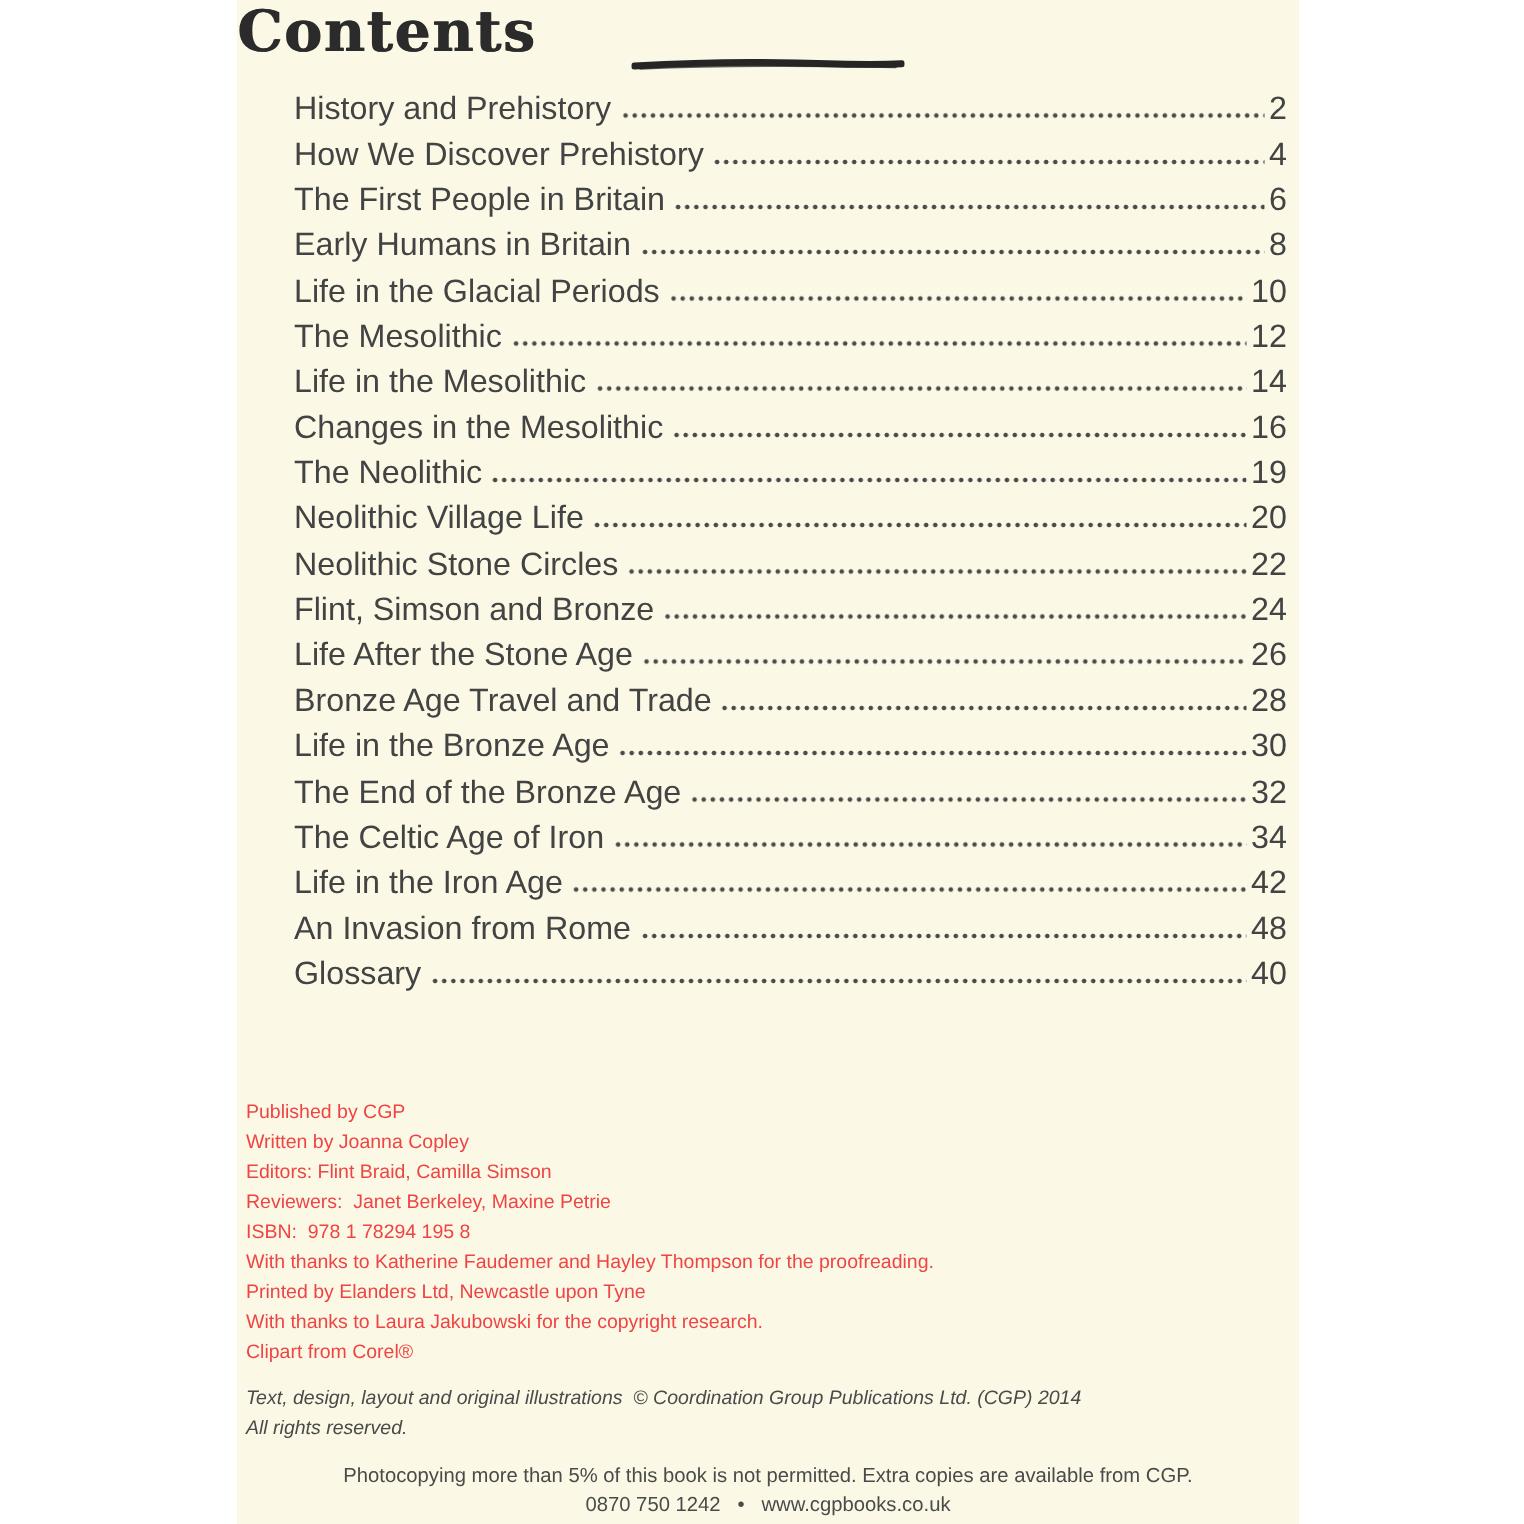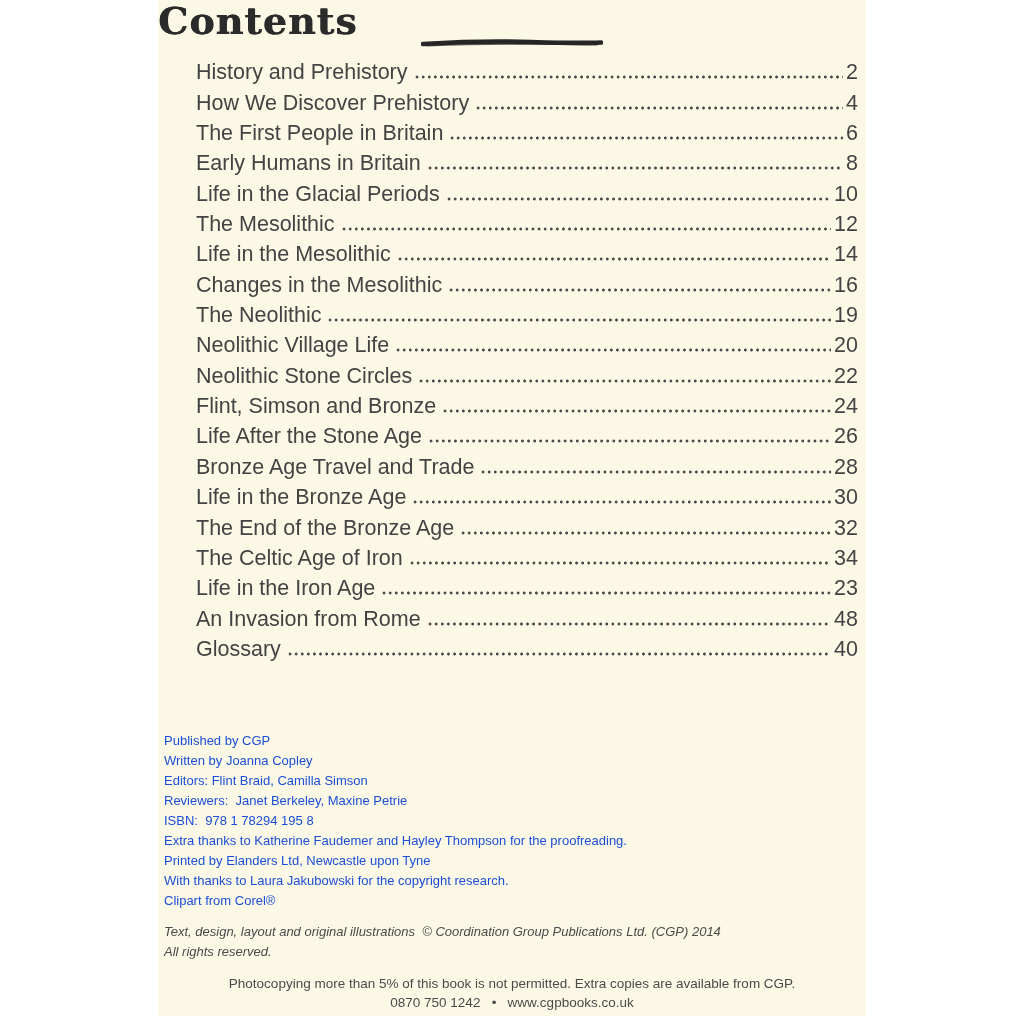--- a/index.html
+++ b/index.html
@@ -63,21 +63,21 @@
     background-size: 6.1px 4px;
     background-repeat: repeat-x;
     background-position: left center;
   }
   .toc-page { white-space: nowrap; line-height: 28px; }
   
   .credits {
     position: absolute;
     top: 731px; left: 6px; right: 8px;
     font-size: 13px;
-    color: #1d4ed8;
+    color: #ef4444;
   }
   .credit-line { line-height: 20px; }
   .copyright {
     position: absolute;
     top: 922px; left: 6px; right: 8px;
     font-size: 13px;
     color: #4a4a4a;
     font-style: italic;
   }
   .copyright-line { line-height: 20px; }
@@ -186,41 +186,41 @@
         <span class="toc-page">32</span>
       </div>
     <div class="toc-row">
         <span class="toc-label">The Celtic Age of Iron</span>
         <span class="toc-dots"></span>
         <span class="toc-page">34</span>
       </div>
     <div class="toc-row">
         <span class="toc-label">Life in the Iron Age</span>
         <span class="toc-dots"></span>
-        <span class="toc-page">23</span>
+        <span class="toc-page">42</span>
       </div>
     <div class="toc-row">
         <span class="toc-label">An Invasion from Rome</span>
         <span class="toc-dots"></span>
         <span class="toc-page">48</span>
       </div>
     <div class="toc-row">
         <span class="toc-label">Glossary</span>
         <span class="toc-dots"></span>
         <span class="toc-page">40</span>
       </div>
   </div>
 
   <div class="credits">
     <div class="credit-line">Published by CGP</div>
     <div class="credit-line">Written by Joanna Copley</div>
     <div class="credit-line">Editors: Flint Braid, Camilla Simson</div>
     <div class="credit-line">Reviewers:&nbsp; Janet Berkeley, Maxine Petrie</div>
     <div class="credit-line">ISBN:&nbsp; 978 1 78294 195 8</div>
-    <div class="credit-line">Extra thanks to Katherine Faudemer and Hayley Thompson for the proofreading.</div>
+    <div class="credit-line">With thanks to Katherine Faudemer and Hayley Thompson for the proofreading.</div>
     <div class="credit-line">Printed by Elanders Ltd, Newcastle upon Tyne</div>
     <div class="credit-line">With thanks to Laura Jakubowski for the copyright research.</div>
     <div class="credit-line">Clipart from Corel®</div>
   </div>
 
   <div class="copyright">
     <div class="copyright-line">Text, design, layout and original illustrations&nbsp; © Coordination Group Publications Ltd. (CGP) 2014</div>
     <div class="copyright-line">All rights reserved.</div>
   </div>
 

